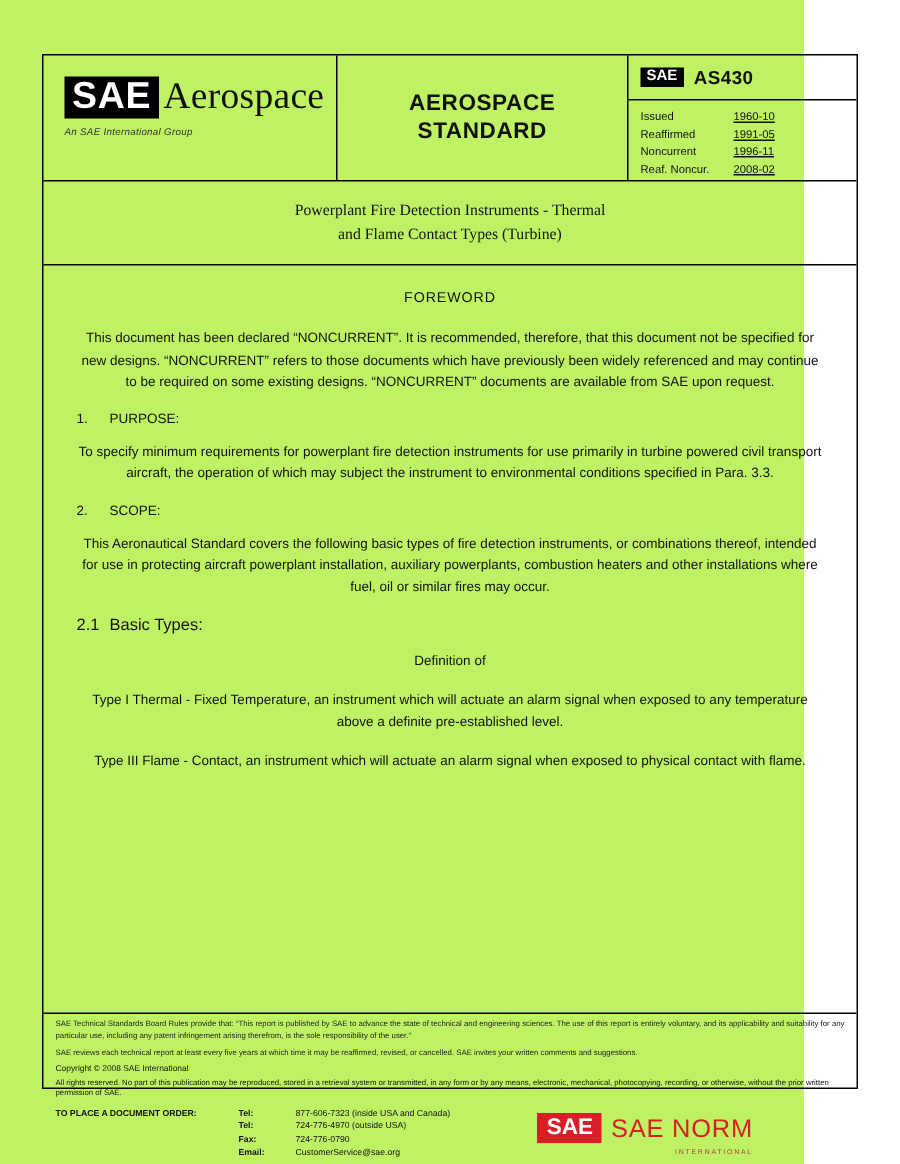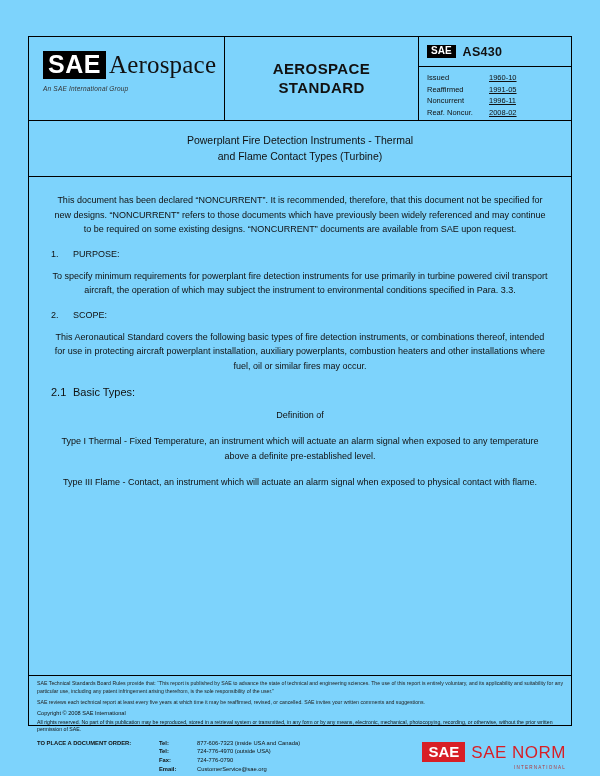--- a/index.html
+++ b/index.html
@@ -11,23 +11,23 @@
     width: 600px;
     height: 776px;
     font-family: "Liberation Sans", sans-serif;
     color: #111;
     position: relative;
     overflow: hidden;
   }
   .page {
     position: absolute;
     left: 0; top: 0;
-    width: 600px;
+    width: 536px;
     height: 776px;
-    background: #7dd3fc;
+    background: #bef264;
   }
   .doc-frame {
     position: absolute;
     left: 28px;
     top: 36px;
     width: 544px;
     height: 690px;
     border: 1.5px solid #000;
     box-sizing: border-box;
   }
@@ -137,20 +137,21 @@
 
   
   .title-band {
     height: 56px;
     border-bottom: 1.5px solid #000;
     box-sizing: border-box;
     display: flex;
     flex-direction: column;
     align-items: center;
     justify-content: center;
+    font-family: Liberation Serif, serif;
   }
   .title-band div {
     font-size: 10.5px;
     line-height: 1.5;
   }
 
   
   .body-area {
     padding: 16px 22px 0 22px;
     box-sizing: border-box;
@@ -323,20 +324,21 @@
       </div>
     </div>
 
     <div class="title-band">
       <div>Powerplant Fire Detection Instruments - Thermal</div>
       <div>and Flame Contact Types (Turbine)</div>
     </div>
 
     <div class="body-area">
 
+      <div class="foreword-head">FOREWORD</div>
 
       <p class="para indent-1">This document has been declared “NONCURRENT”.  It is recommended, therefore, that this document not be specified for new designs.  “NONCURRENT” refers to those documents which have previously been widely referenced and may continue to be required on some existing designs.  “NONCURRENT” documents are available from SAE upon request.</p>
 
       <div class="sec">
         <span class="sec-num">1.</span>
         <span class="sec-title">PURPOSE:</span>
       </div>
       <p class="para indent-2">To specify minimum requirements for powerplant fire detection instruments for use primarily in turbine powered civil transport aircraft, the operation of which may subject the instrument to environmental conditions specified in Para. 3.3.</p>
 
       <div class="sec">

